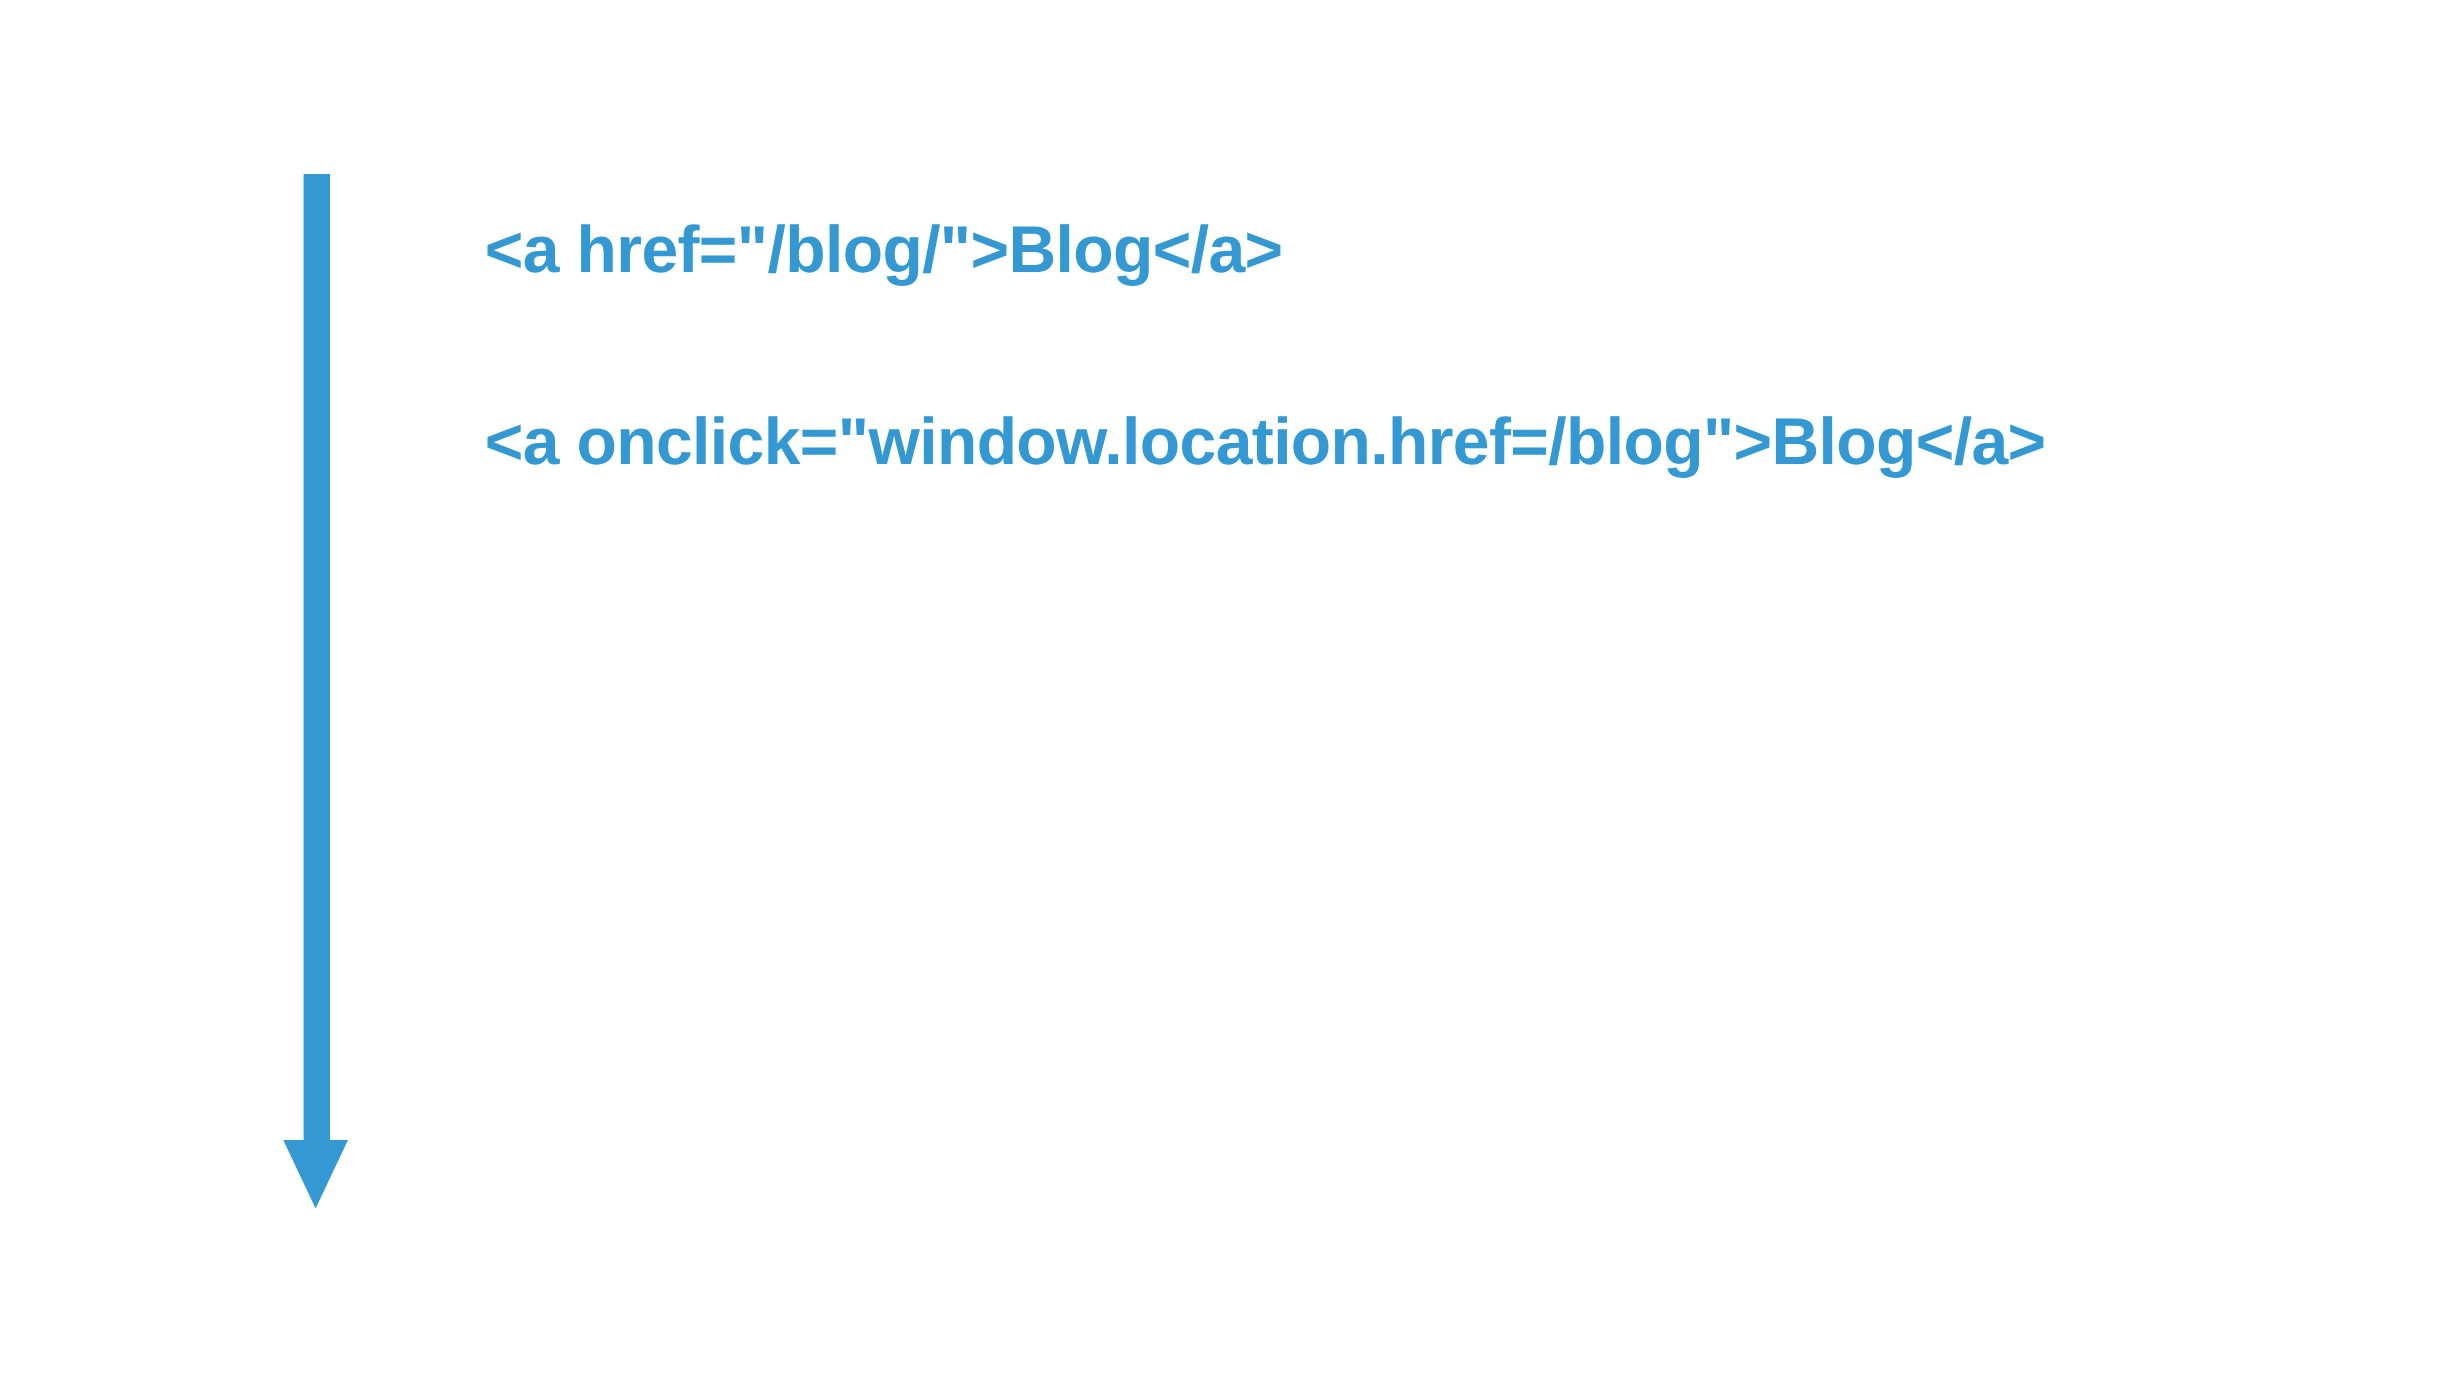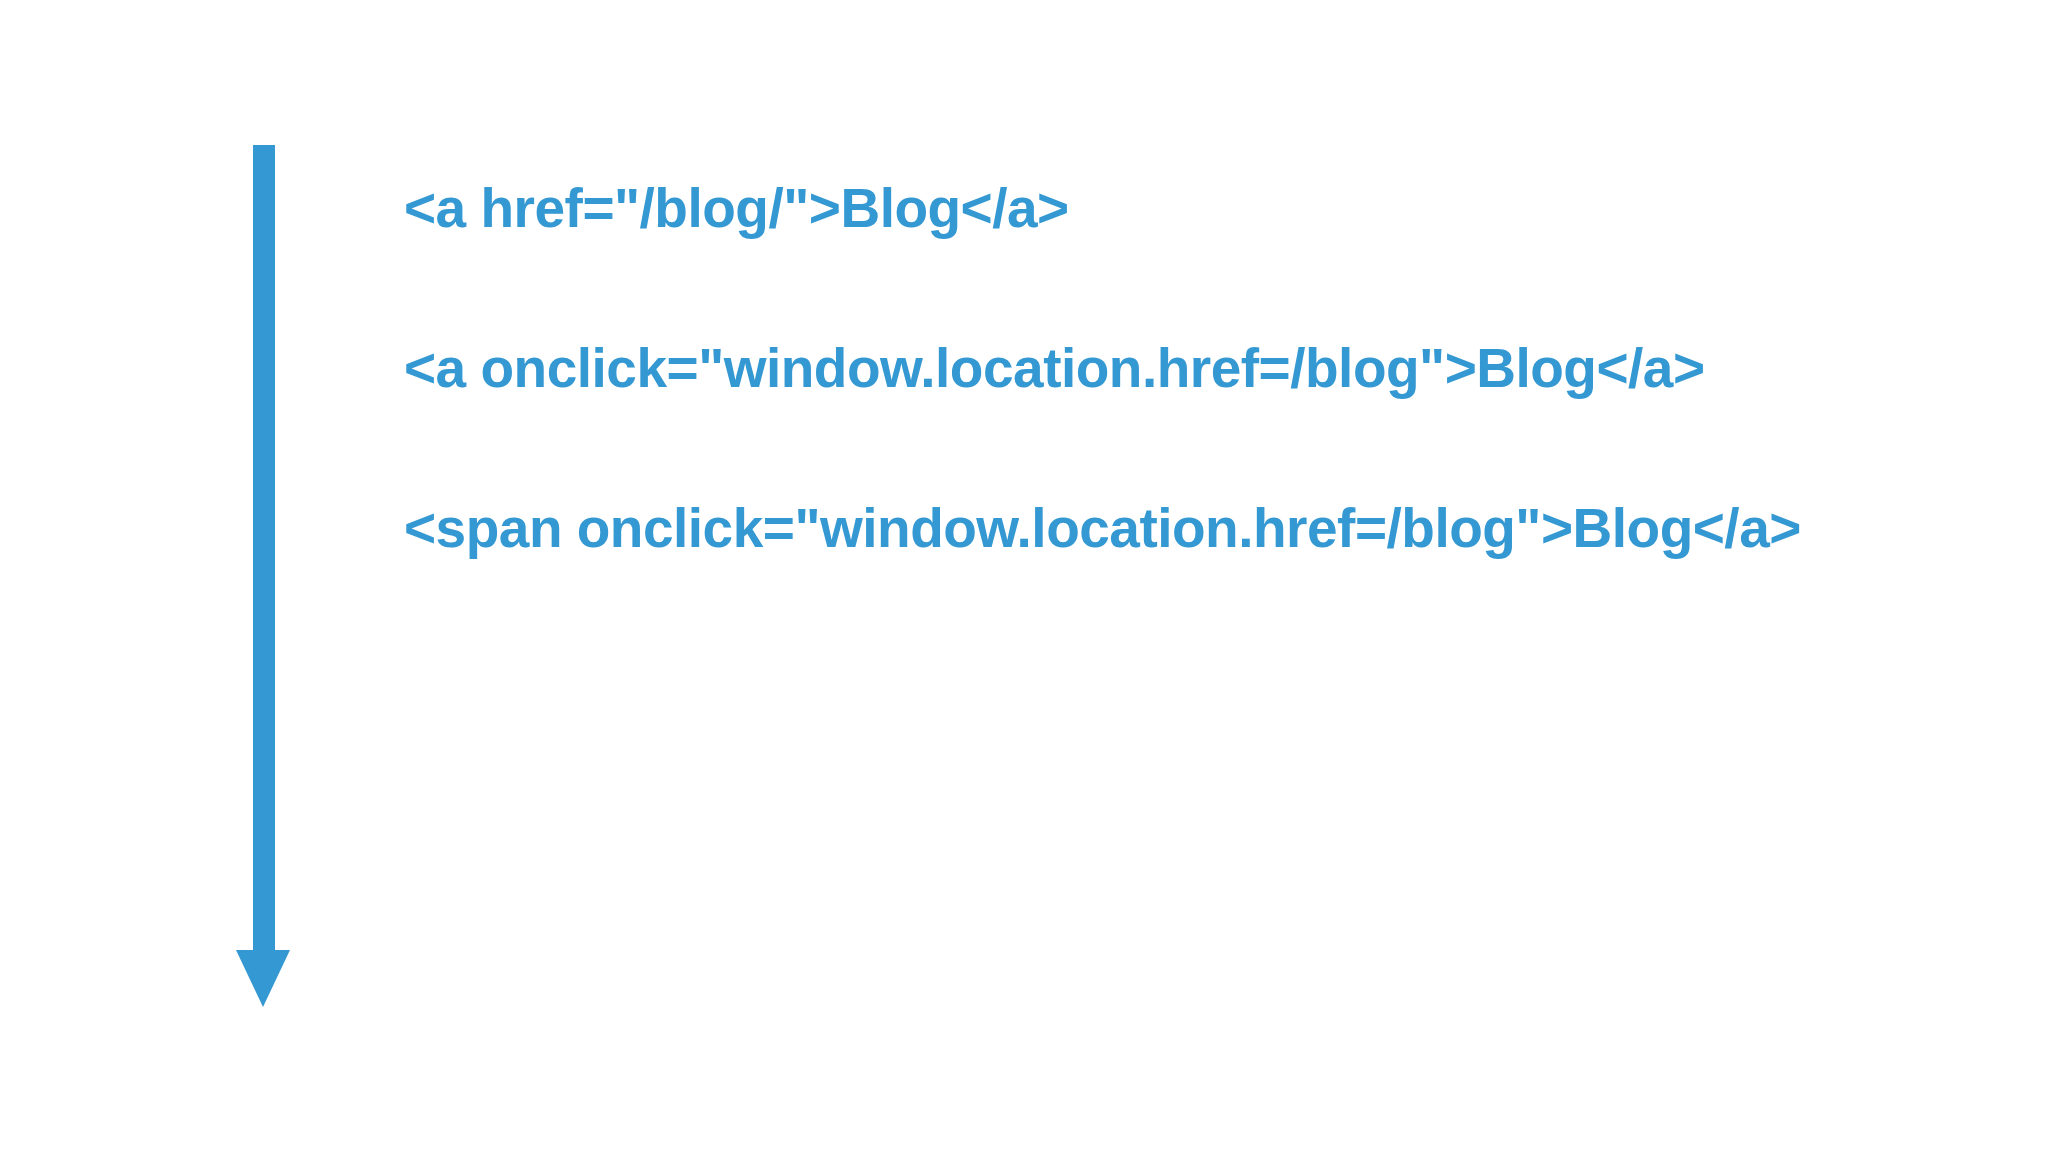--- a/index.html
+++ b/index.html
@@ -62,16 +62,15 @@
   <div id="arrow-annotation">
     <svg viewBox="0 0 54 862" xmlns="http://www.w3.org/2000/svg">
       <rect x="17" y="0" width="22" height="808" fill="#3498d2"></rect>
       <polygon points="0,805 54,805 27,862" fill="#3498d2"></polygon>
     </svg>
   </div>
 
   <div id="code-lines">
     <span class="code-line">&lt;a href="/blog/"&gt;Blog&lt;/a&gt;</span>
     <span class="code-line">&lt;a onclick="window.location.href=/blog"&gt;Blog&lt;/a&gt;</span>
-    <span class="code-line">&lt;span onclick="window.location.href=/blog"&gt;Blog&lt;/a&gt;</span>
   </div>
 
 </div>
 
 </body></html>

